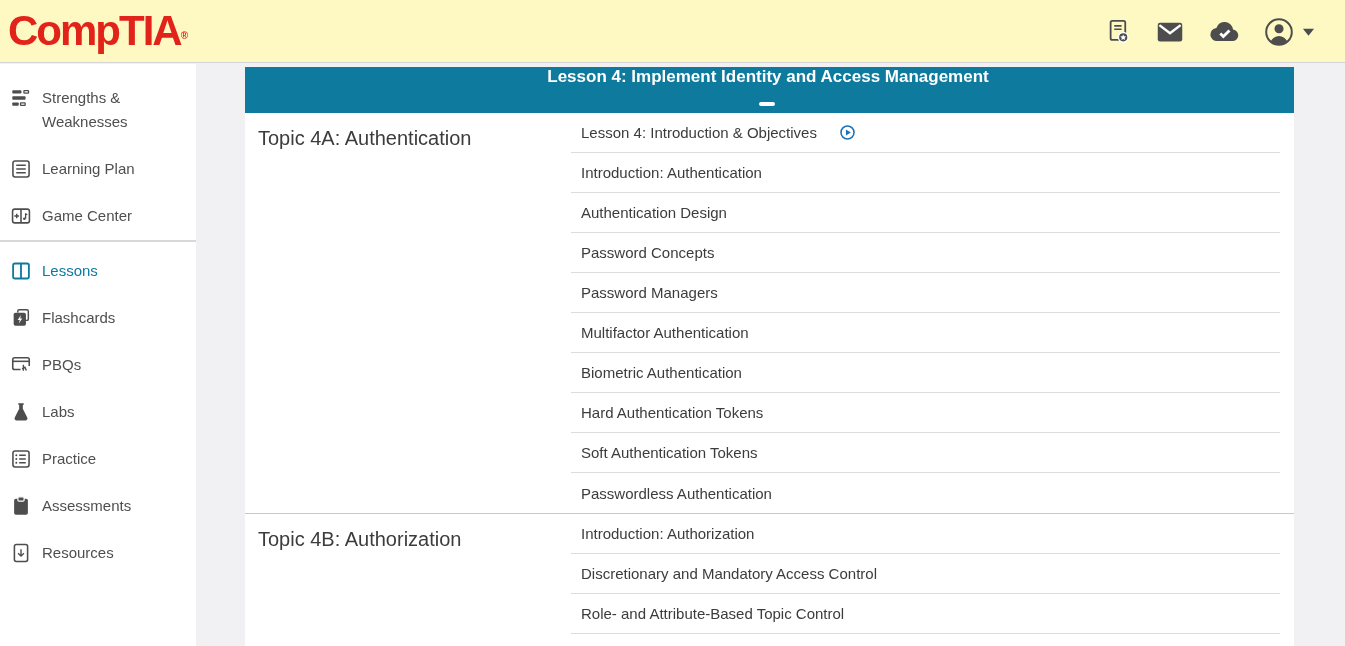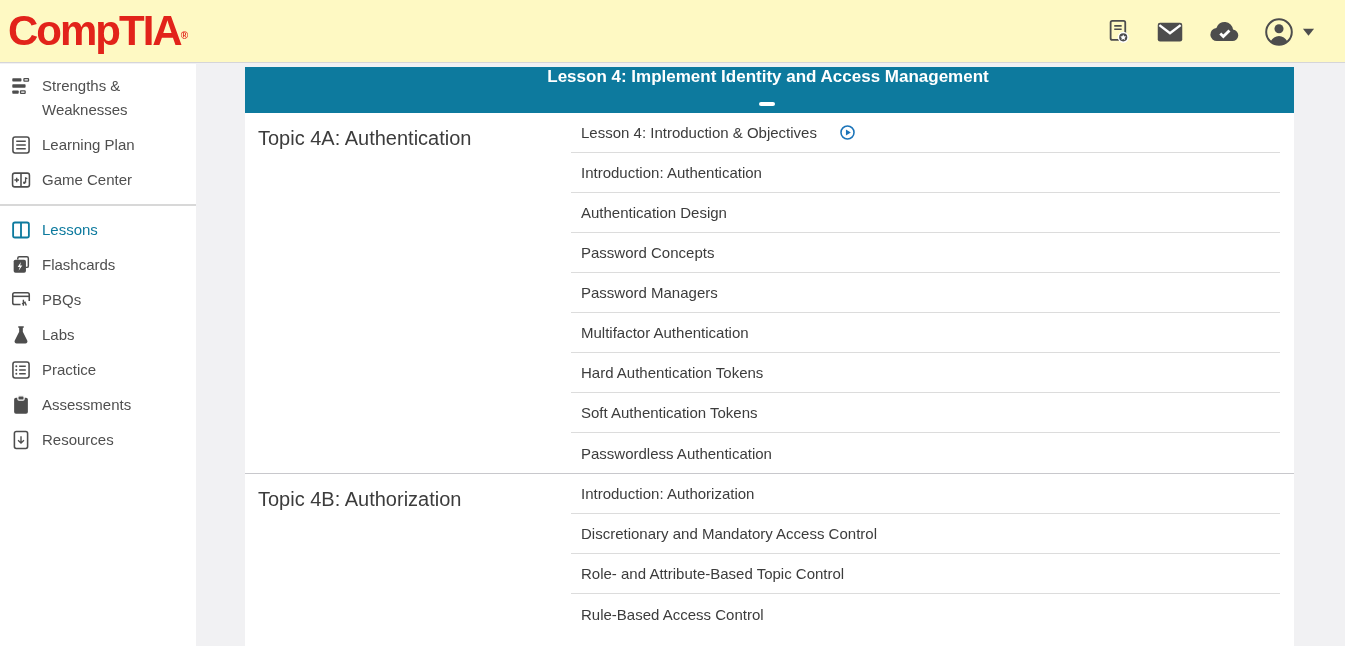--- a/index.html
+++ b/index.html
@@ -27,21 +27,21 @@
   }
   .hicon{ display:flex; align-items:center; cursor:pointer; }
   
   .sidebar{
     position:absolute; left:0; top:64px; width:196px; height:582px;
     background:#fff; padding-top:5px; z-index:4;
   }
   .side-item{
     display:flex; align-items:flex-start; gap:10px;
     padding:5px 12px 6px 10px; cursor:pointer;
-    font-size:15px; color:#4f4f4f;
+    font-size:15px; color:#4f4f4f;margin-top:12px;
   }
   .side-item .sicon{ width:22px; height:22px; flex:0 0 22px; margin-top:1px; }
   .side-item .lbl{ line-height:24px; max-width:122px; }
   .side-item.active{ color:#0d7a9e; }
   .side-divider{
     height:2px; margin:6px 0 7px;
     border-top:1px solid #d8d8d8; border-bottom:1px solid #d8d8d8;
   }
   
   .content{
@@ -260,20 +260,23 @@
       <div class="row">
           <span>Password Concepts</span>
         </div>
       <div class="row">
           <span>Password Managers</span>
         </div>
       <div class="row">
           <span>Multifactor Authentication</span>
         </div>
       <div class="row">
+          <span>Biometric Authentication</span>
+        </div>
+      <div class="row">
           <span>Hard Authentication Tokens</span>
         </div>
       <div class="row">
           <span>Soft Authentication Tokens</span>
         </div>
       <div class="row no-border">
           <span>Passwordless Authentication</span>
         </div>
     </div>
   </div>

